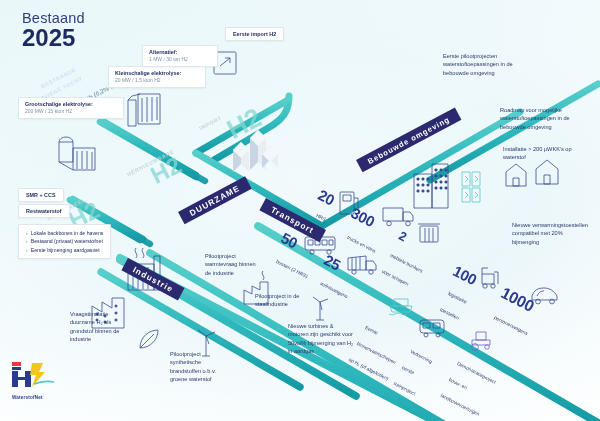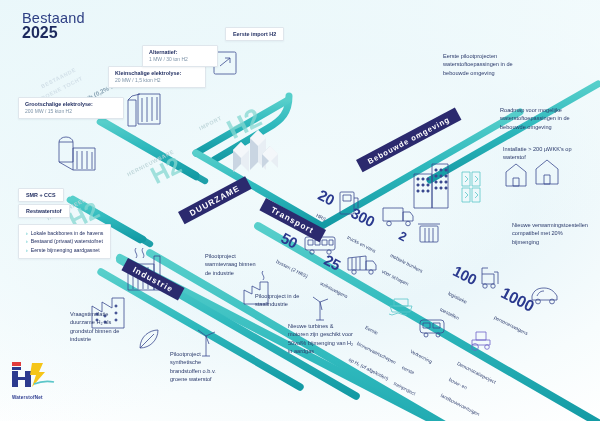--- a/index.html
+++ b/index.html
@@ -17,21 +17,21 @@
   .wash{
     position:absolute;left:0;top:0;width:600px;height:421px;
     background:linear-gradient(160deg, rgba(233,247,250,.95) 0%, rgba(240,250,252,.7) 40%, rgba(255,255,255,0) 72%);
     pointer-events:none;
   }
   svg.layer{position:absolute;left:0;top:0;width:600px;height:421px;}
 
   
   #title-block{position:absolute;left:22px;top:10px;}
   #title-block .t1{font-size:14.5px;color:#2e3f84;letter-spacing:.2px;}
-  #title-block .t2{font-size:16px;font-weight:bold;color:#1d2a5e;line-height:1.05;margin-top:-1px;}
+  #title-block .t2{font-size:24px;font-weight:bold;color:#1d2a5e;line-height:1.05;margin-top:-1px;}
 
   
   .card{
     position:absolute;background:#ffffff;border:0.6px solid #dfe6ec;
     box-shadow:0 1px 2px rgba(40,60,90,.06);
     padding:3px 6px 3px 6px;border-radius:1px;
   }
   .card .hd{font-size:5.4px;font-weight:bold;color:#1d2a5e;line-height:1.35;}
   .card .sb{font-size:5px;color:#7d93a8;line-height:1.4;}
   .chip{

